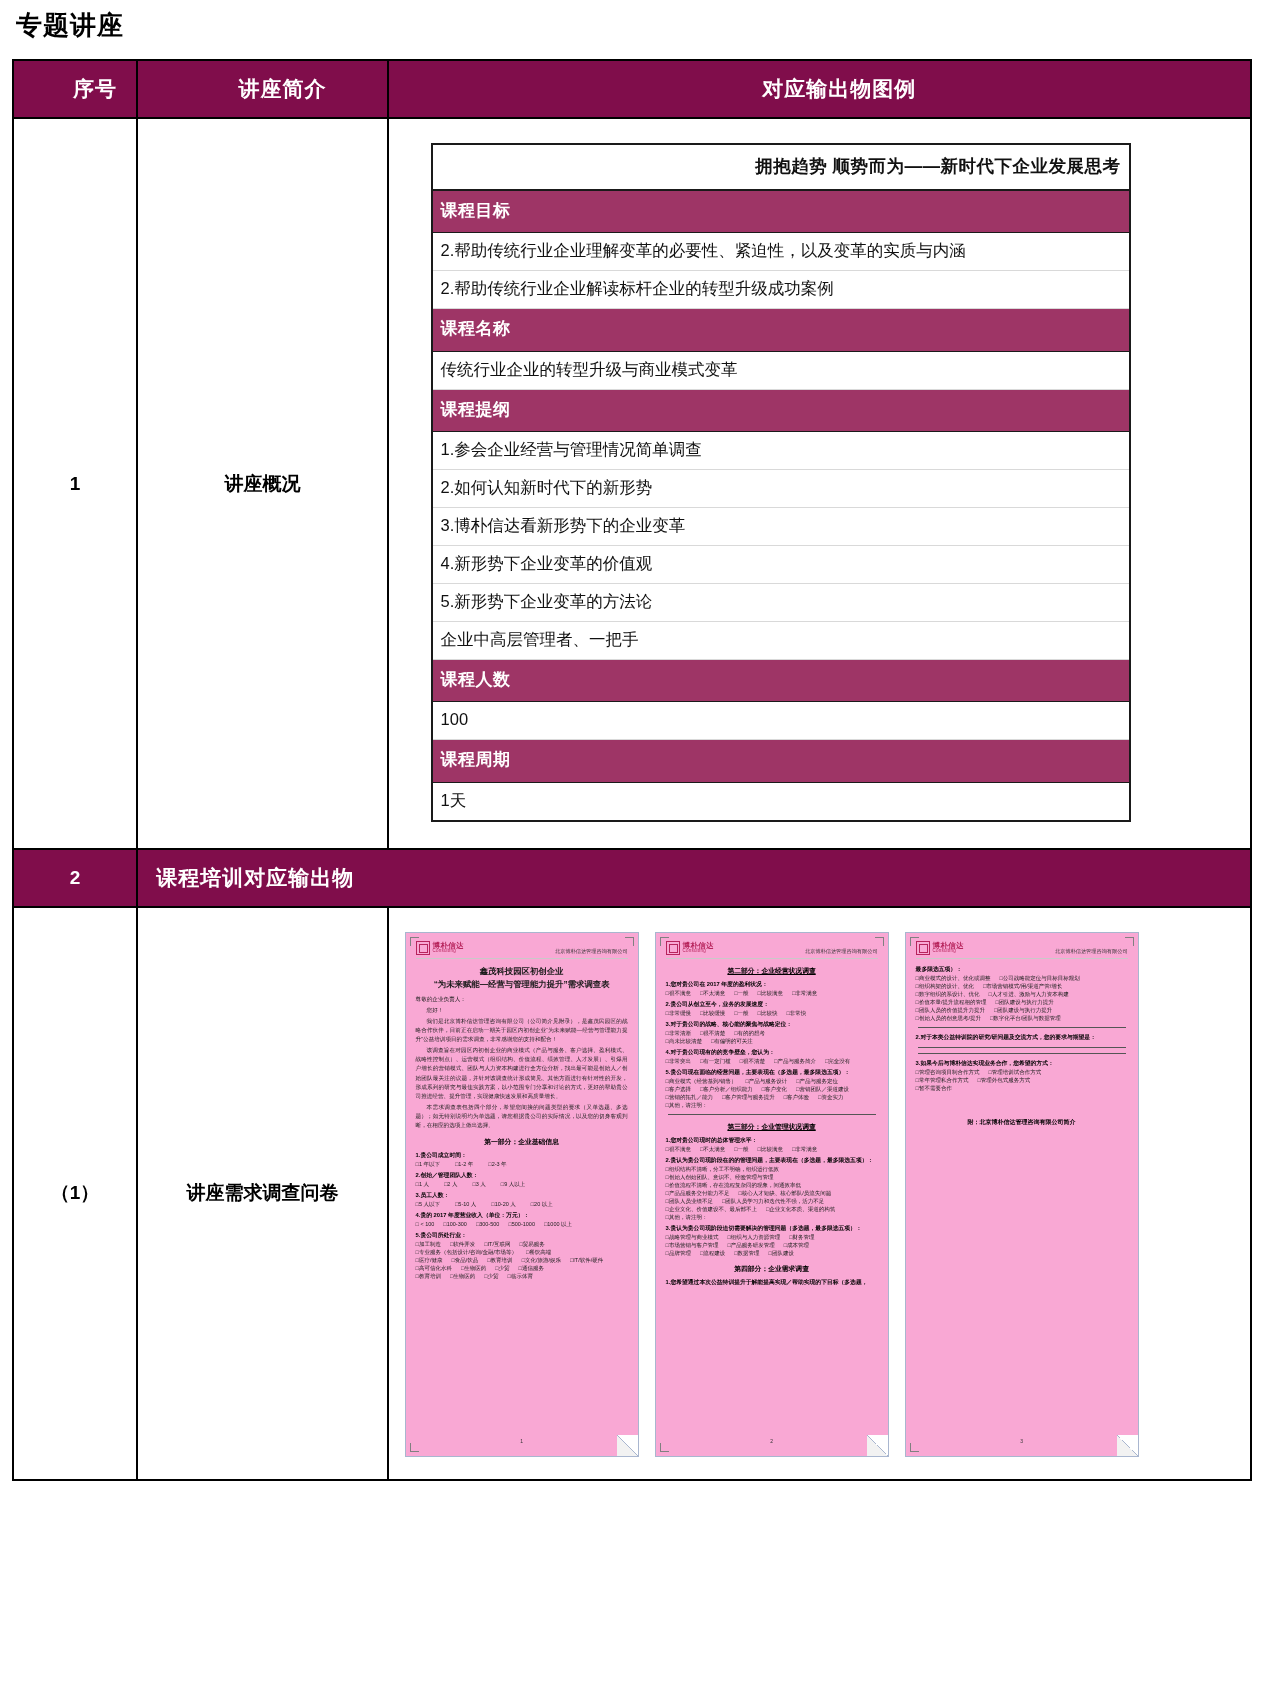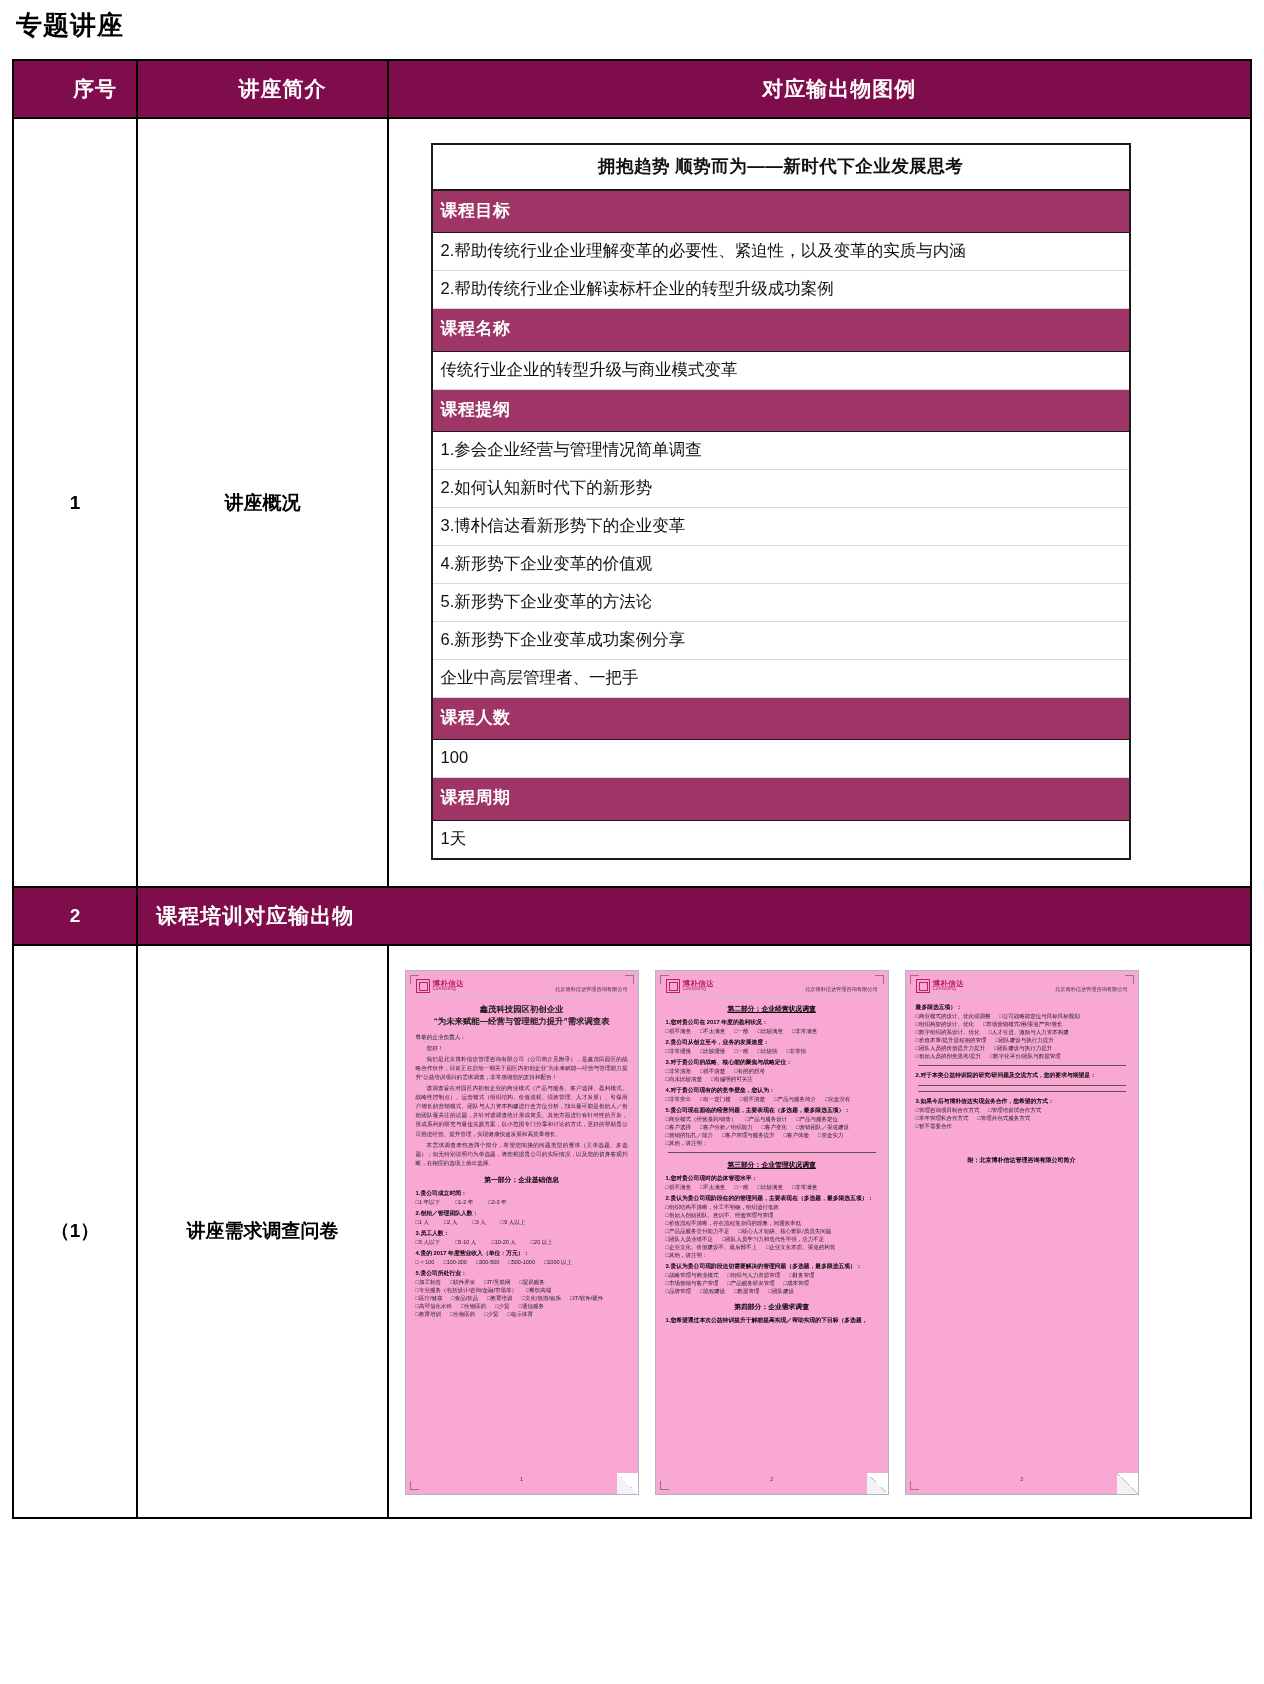--- a/index.html
+++ b/index.html
@@ -81,21 +81,21 @@
     border: 1px solid #d9d9d9;
     border-left: 2px solid #1a1a1a;
     border-right: 2px solid #1a1a1a;
     padding: 6px 8px 7px 8px;
     font-size: 16.5px;
     line-height: 1.45;
     color: #111;
     height: 30px;
   }
   table.course tr.c-title td {
-    text-align: center;
+    text-align: right;
     font-weight: bold;
     font-size: 17.5px;
     border-top: 2px solid #1a1a1a;
     border-bottom: 2px solid #1a1a1a;
     padding: 9px 8px;
     letter-spacing: 0.5px;
   }
   table.course tr.c-head td {
     background: #9e3566;
     color: #ffffff;
@@ -229,23 +229,20 @@
                 <td>2.如何认知新时代下的新形势</td>
               </tr>
               <tr class="c-body">
                 <td>3.博朴信达看新形势下的企业变革</td>
               </tr>
               <tr class="c-body">
                 <td>4.新形势下企业变革的价值观</td>
               </tr>
               <tr class="c-body">
                 <td>5.新形势下企业变革的方法论</td>
-              </tr>
-              <tr class="c-body">
-                <td>6.新形势下企业变革成功案例分享</td>
               </tr>
 
               <tr class="c-body">
                 <td>企业中高层管理者、一把手</td>
               </tr>
 
               <tr class="c-head">
                 <td>课程人数</td>
               </tr>
               <tr class="c-body">

